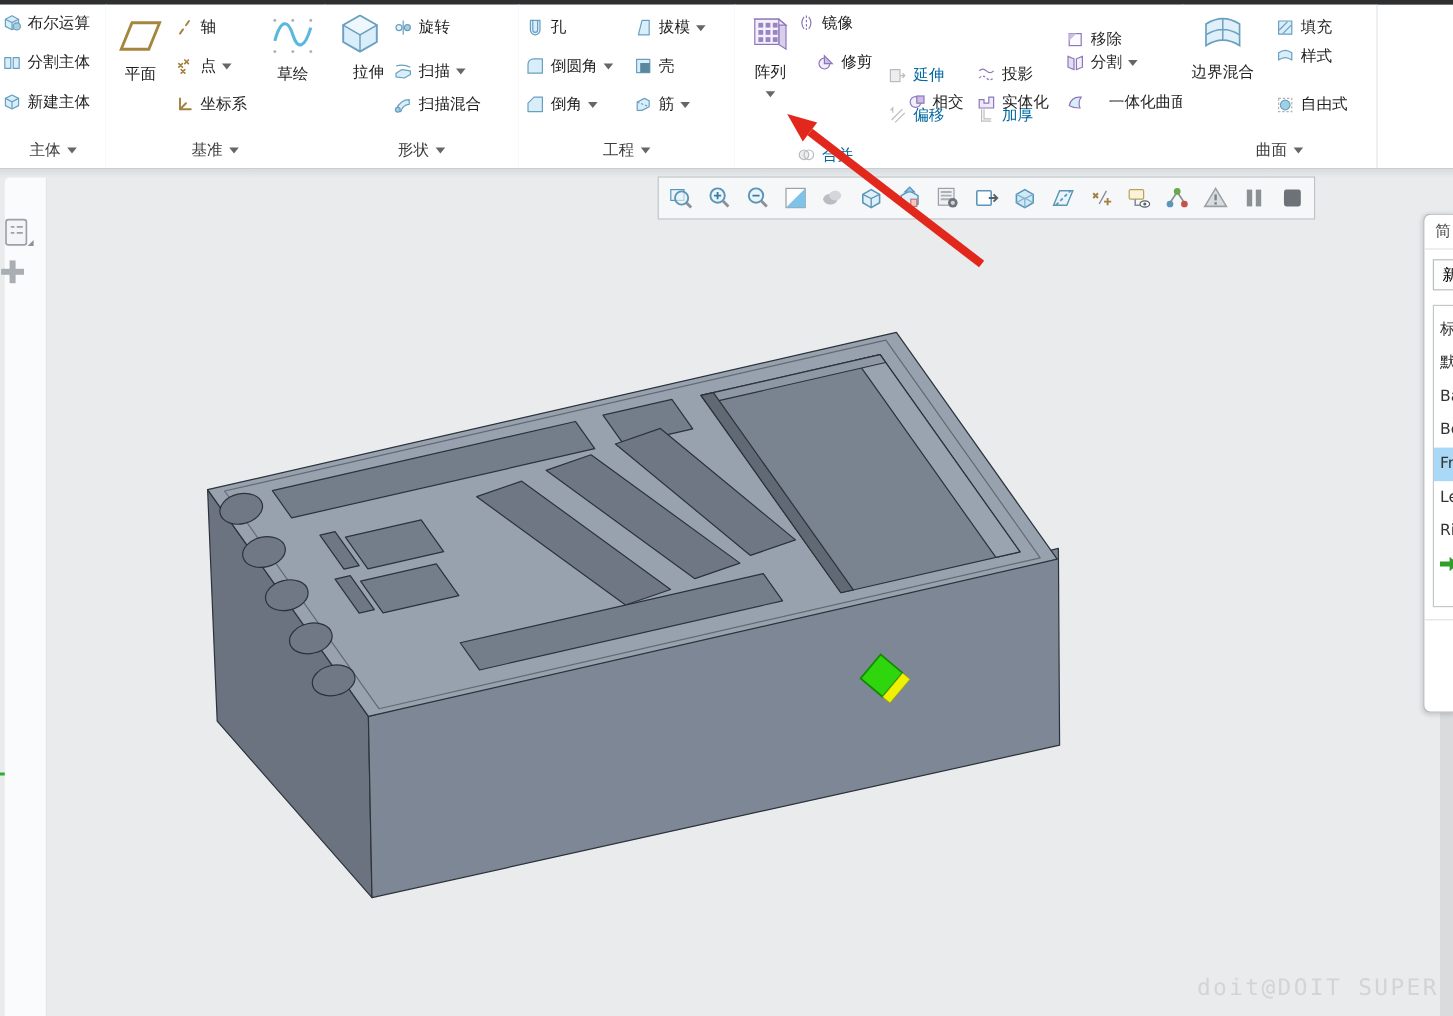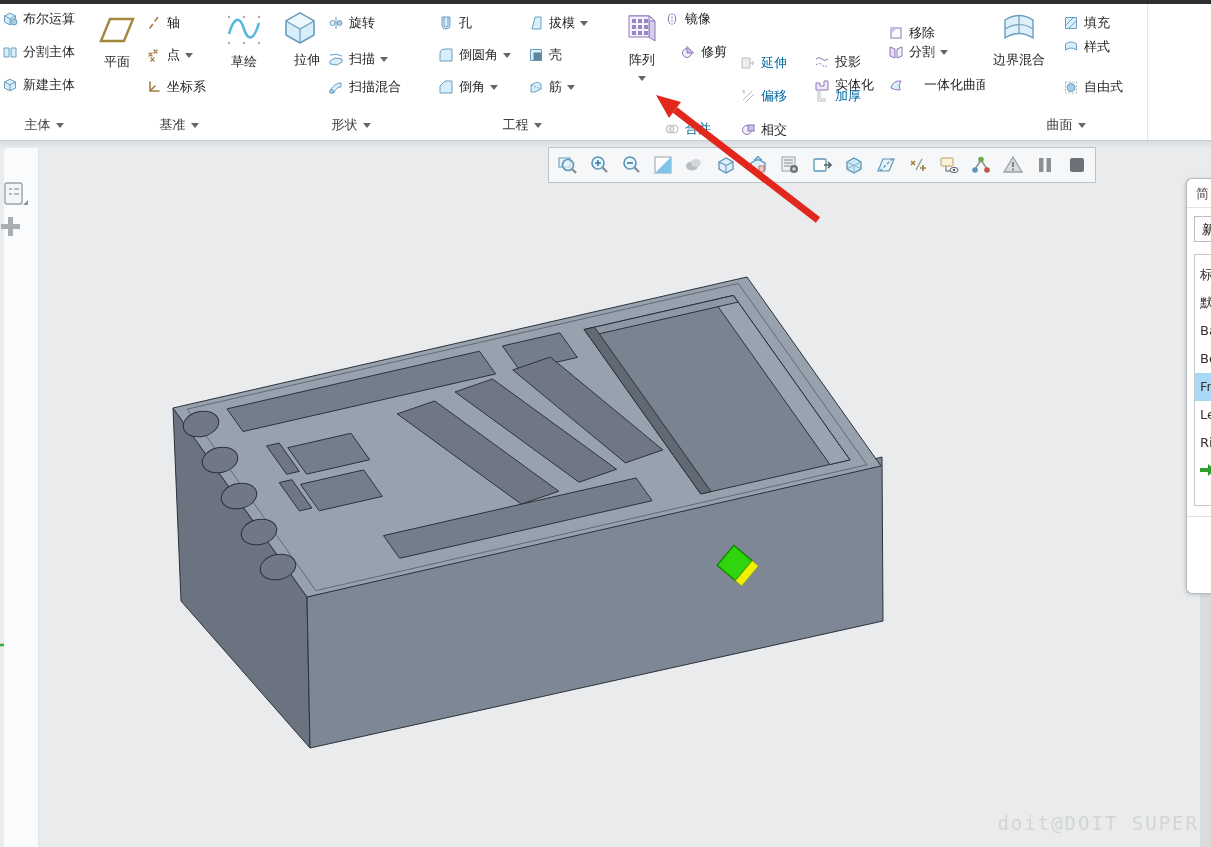--- a/index.html
+++ b/index.html
@@ -290,21 +290,21 @@
         <span>分割</span>
         <span class="caret"></span>
       </div>
       <div class="ri dis" style="left:52px;top:70px;">
         <svg class="i16" viewBox="0 0 16 16">
             <circle cx="6" cy="8" r="4" class="cf"></circle>
             <circle cx="10" cy="8" r="4" fill="none" stroke="#b9bcbf"></circle>
           </svg>
         <span>合并</span>
       </div>
-      <div class="ri pu" style="left:128px;top:70px;margin-top:45px;">
+      <div class="ri pu" style="left:144px;top:70px;">
         <svg class="i16" viewBox="0 0 16 16">
             <circle cx="7" cy="8" r="4.5" fill="#f2eefa" stroke="#8d77ba"></circle>
             <rect x="8" y="3" width="6" height="6" fill="#cbbde4" stroke="#8d77ba"></rect>
           </svg>
         <span>相交</span>
       </div>
       <div class="ri pu" style="left:202px;top:70px;">
         <svg class="i16" viewBox="0 0 16 16">
             <path d="M2,13 2,6 6,6 6,9 10,9 10,4 14,4 14,13Z" fill="#efe9f8" stroke="#8d77ba"></path>
           </svg>

